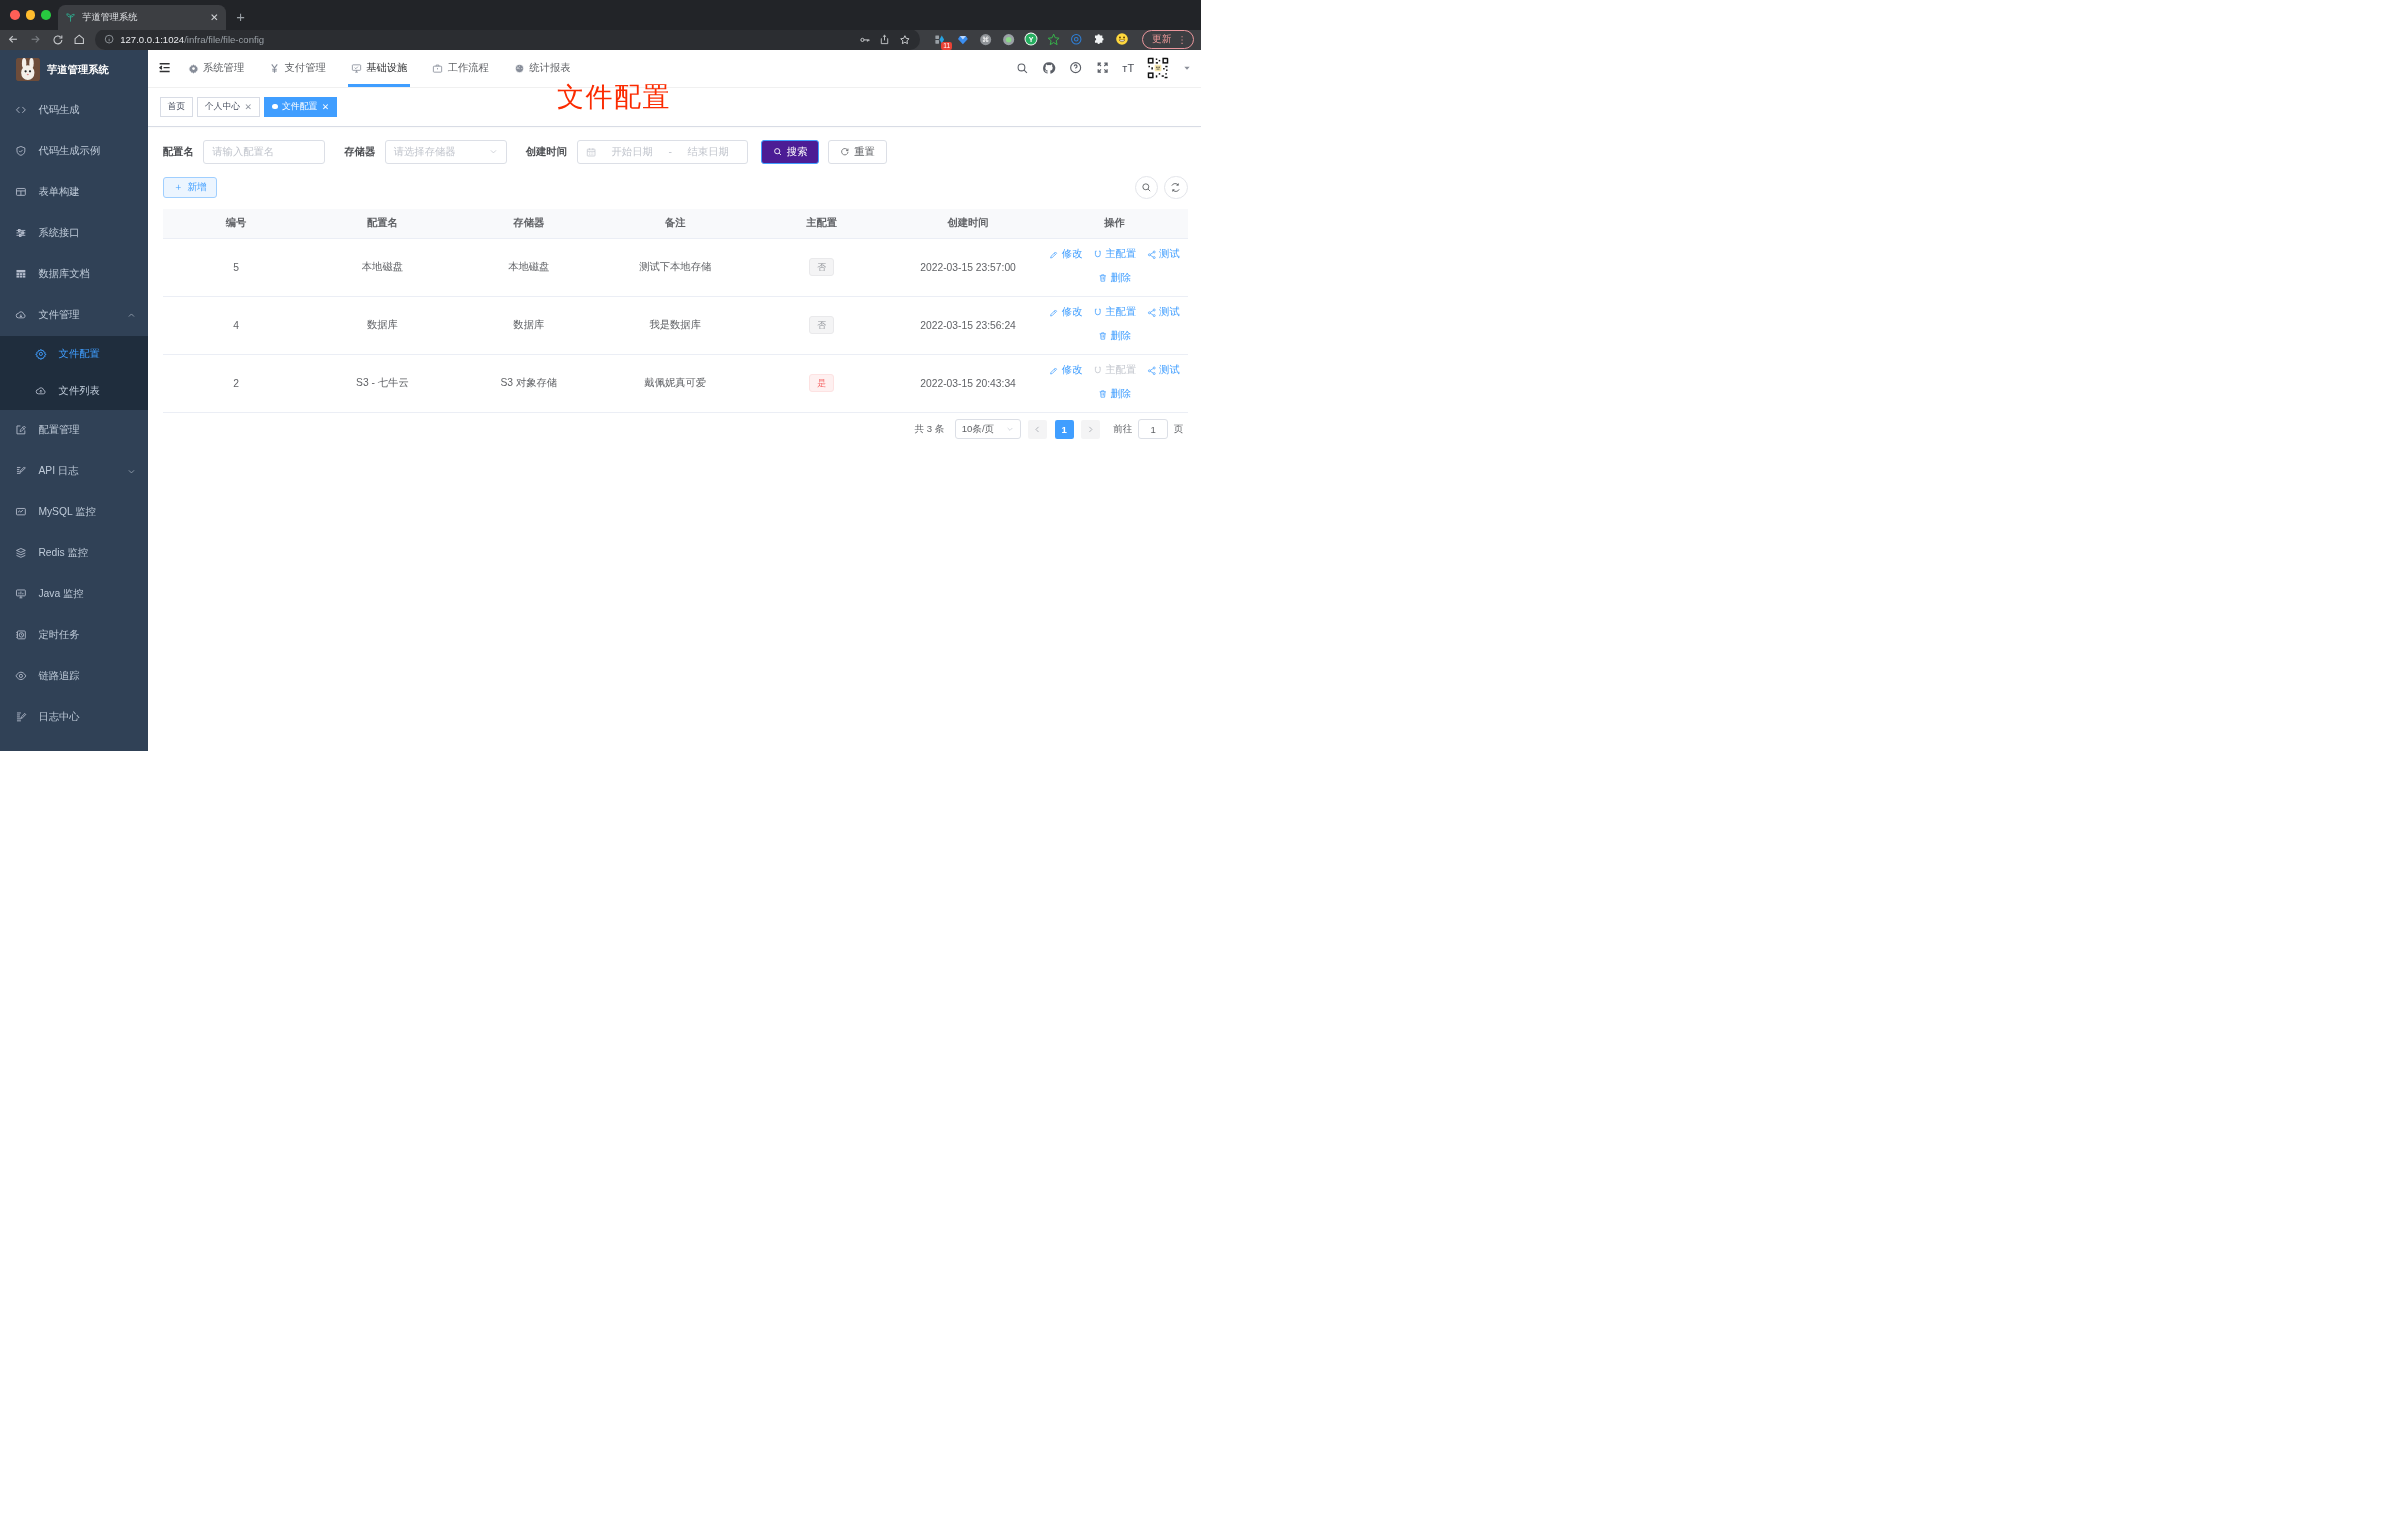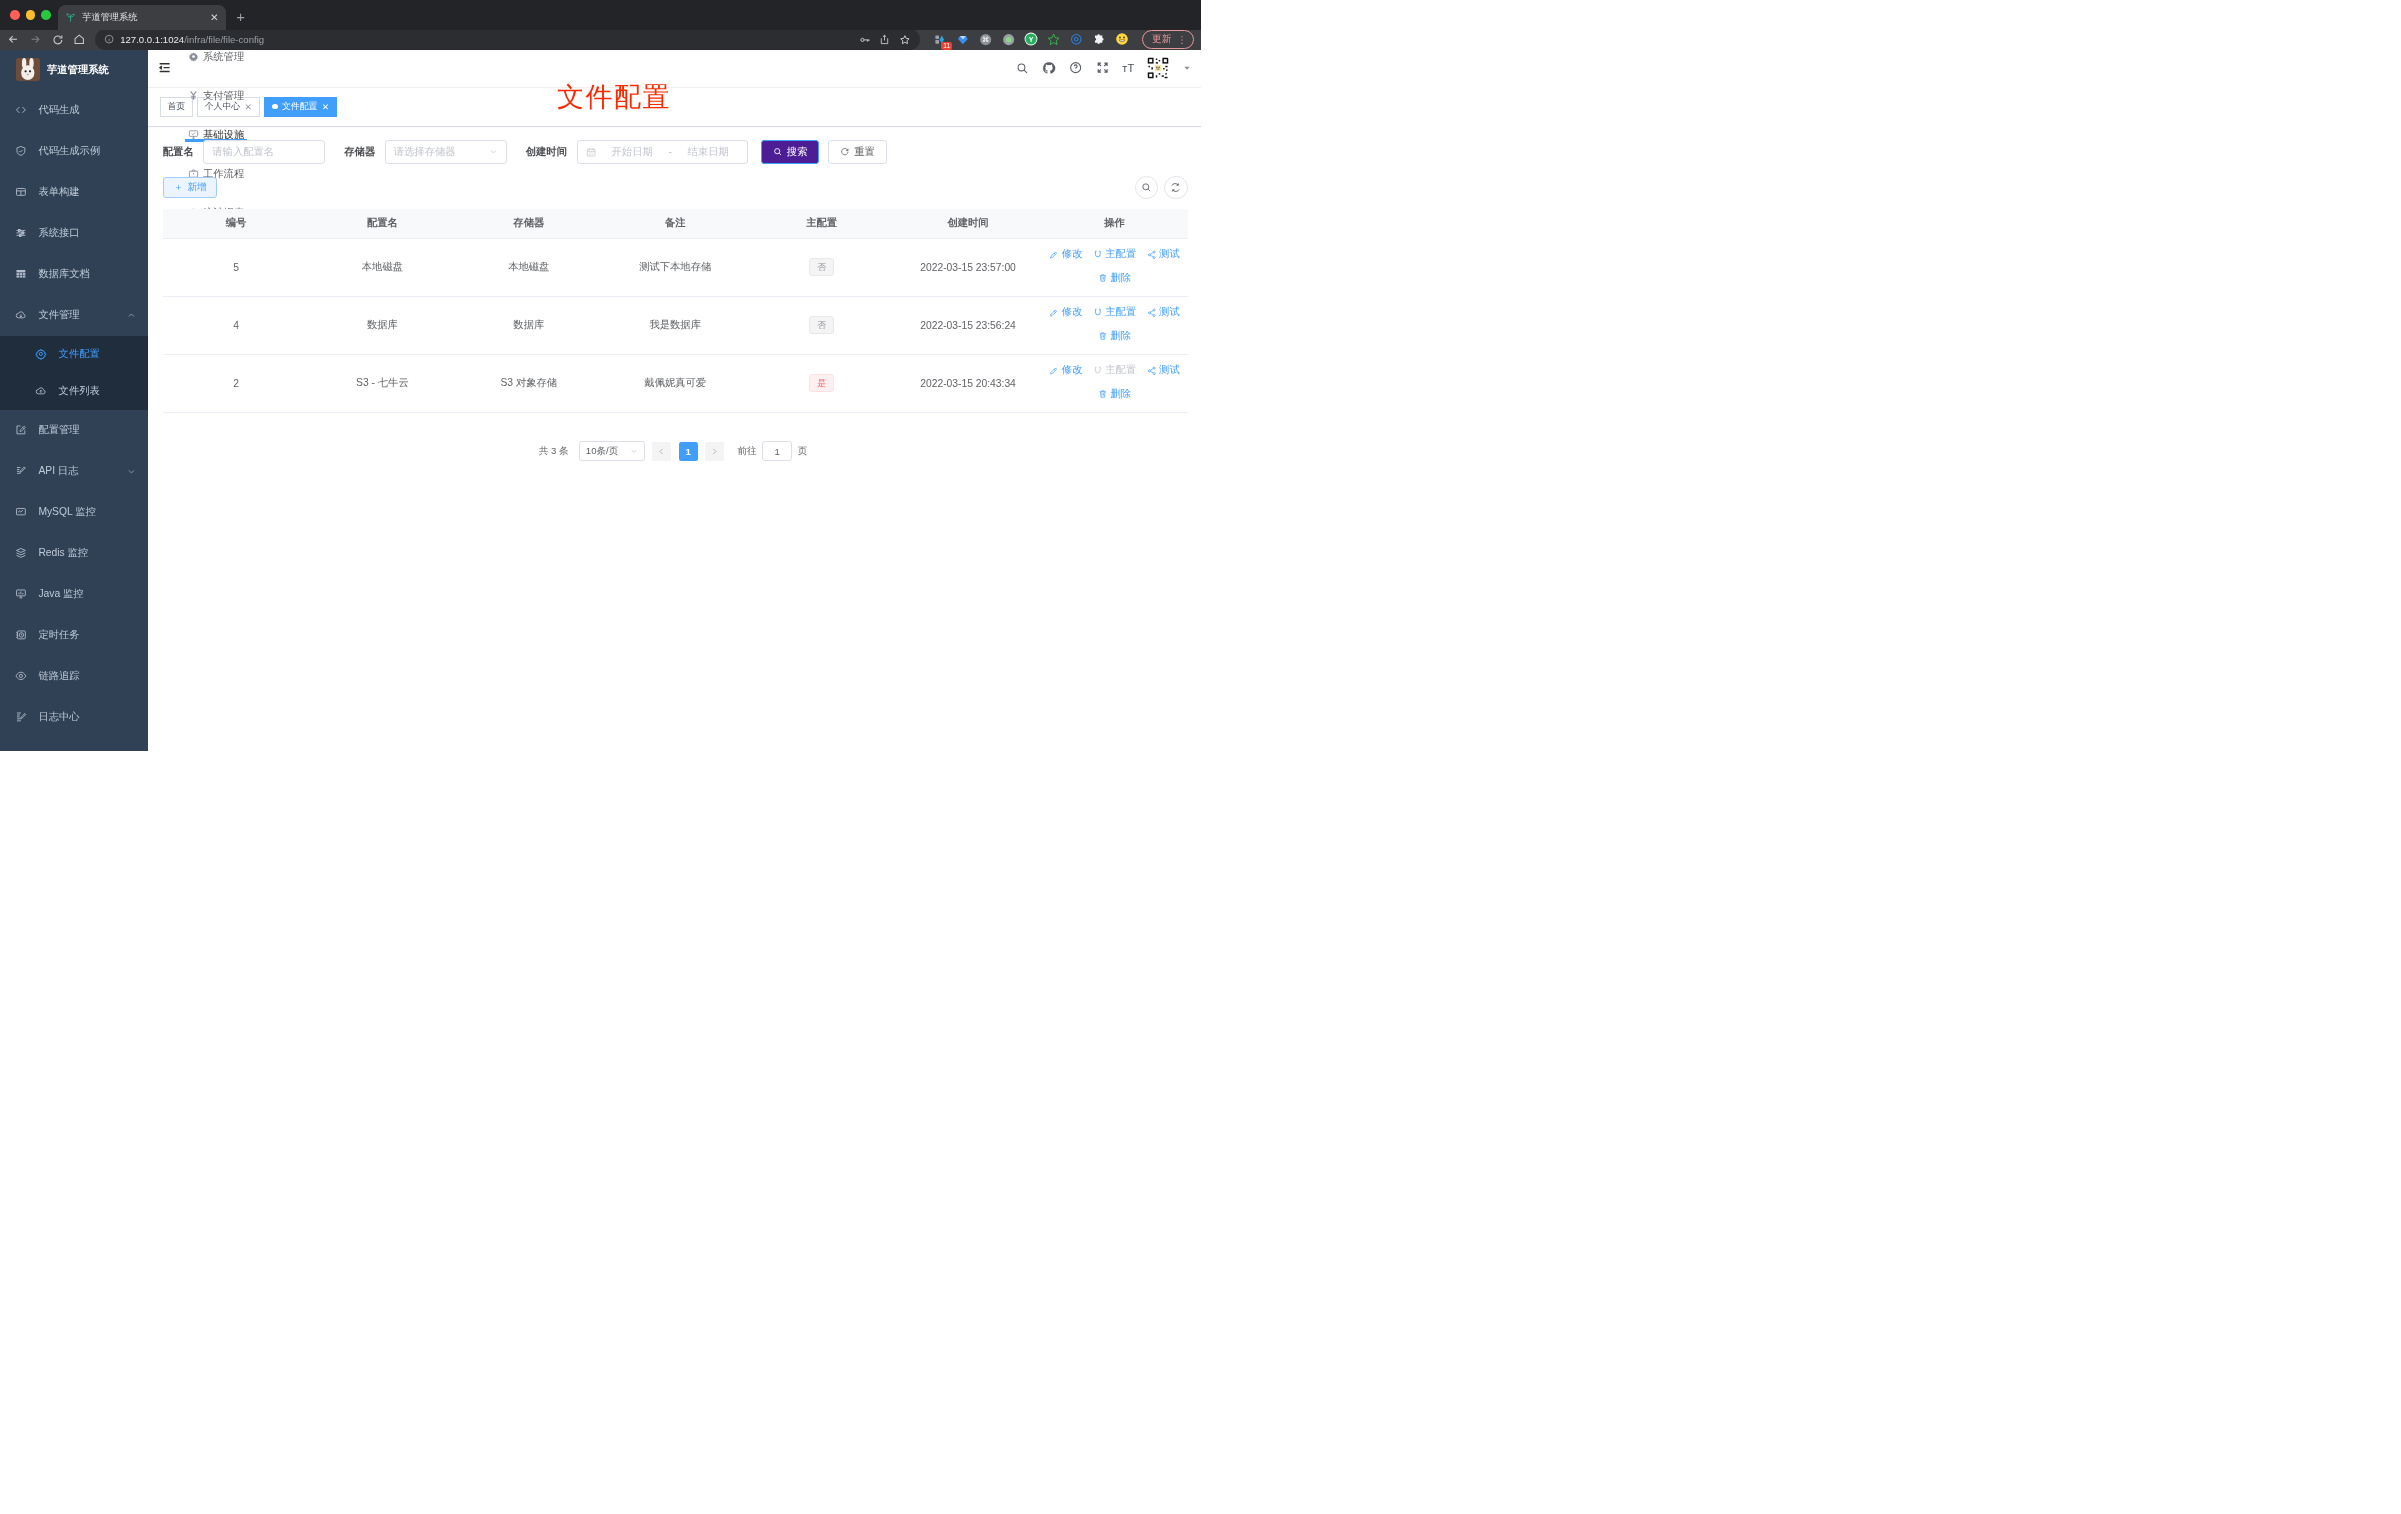--- a/index.html
+++ b/index.html
@@ -48,21 +48,21 @@
   .submenu .menu-item { height:37px; padding-left:35px; }
   .active-blue { color:#409eff !important; }
   .active-blue .mi-ic { color:#409eff; }
   .chev { color:#9aa6b5; }
 
   .main { flex:1; display:flex; flex-direction:column; background:#fff; position:relative; min-width:0; }
 
   
   .appbar { height:38px; display:flex; align-items:center; padding:0 10.3px; border-bottom:0.7px solid #f0f0f0; }
   .toggle { margin-right:16px; color:#5a5e66; }
-  .nav-items { display:flex; gap:25px; align-items:center; height:100%;flex-direction:column; }
+  .nav-items { display:flex; gap:25px; align-items:center; height:100%; }
   .nav-item { display:flex; align-items:center; gap:4.4px; color:#606266; font-size:10.3px; height:100%; position:relative; cursor:pointer; }
   .nav-item .ni-ic { color:#878d99; }
   .nav-item.active { color:#303133; }
   .nav-item.active::after { content:""; position:absolute; left:-3px; right:-3px; bottom:0; height:2.2px; background:#409eff; }
   .appbar-right { margin-left:auto; display:flex; align-items:center; gap:13.3px; color:#5a5e66; }
   .avatar-qr { width:22px; height:22px; border-radius:3px; overflow:hidden; }
   .caret-down { color:#8b8f99; }
 
   
   .tagsbar { height:39px; display:flex; align-items:center; gap:4.4px; padding:0 11.8px; border-bottom:0.7px solid #d8dce5;
@@ -108,21 +108,21 @@
   .tag { display:inline-block; padding:0 7.4px; height:18.4px; line-height:17px; border-radius:3px; font-size:8.9px; }
   .tag-info { background:#f4f4f5; border:0.7px solid #e9e9eb; color:#909399; }
   .tag-danger { background:#fef0f0; border:0.7px solid #fde2e2; color:#f56c6c; }
   .ops { line-height:1; }
   .ops-line1 { display:flex; justify-content:center; gap:10.3px; margin-bottom:13.3px; }
   .op { color:#409eff; font-size:10.3px; display:inline-flex; align-items:center; gap:3px; cursor:pointer; white-space:nowrap; }
   .op.disabled { color:#c0c4cc; cursor:not-allowed; }
   .op svg { flex-shrink:0; }
 
   
-  .pager { display:flex; align-items:center; justify-content:center; gap:7.4px; margin-top:28px; padding-right:4.4px;
+  .pager { display:flex; align-items:center; justify-content:flex-end; gap:7.4px; margin-top:6px; padding-right:4.4px;
            font-size:9.6px; color:#606266; }
   .pg-total { margin-right:3px; }
   .pg-size { width:66px; height:20.7px; border:0.7px solid #dcdfe6; border-radius:3px; display:flex; align-items:center;
              justify-content:space-between; padding:0 5.9px; color:#606266; cursor:pointer; }
   .pg-arrow { width:19px; height:19px; background:#f4f4f5; border-radius:2.2px; display:flex; align-items:center;
               justify-content:center; color:#a8abb2; cursor:pointer; }
   .pg-num { width:19px; height:19px; background:#409eff; border-radius:2.2px; color:#fff; display:flex;
             align-items:center; justify-content:center; font-weight:700; cursor:pointer; }
   .pg-goto { display:flex; align-items:center; gap:5.9px; margin-left:5.9px; }
   .pg-input { width:29.5px; height:20.7px; border:0.7px solid #dcdfe6; border-radius:3px; text-align:center; font-size:9.6px;

